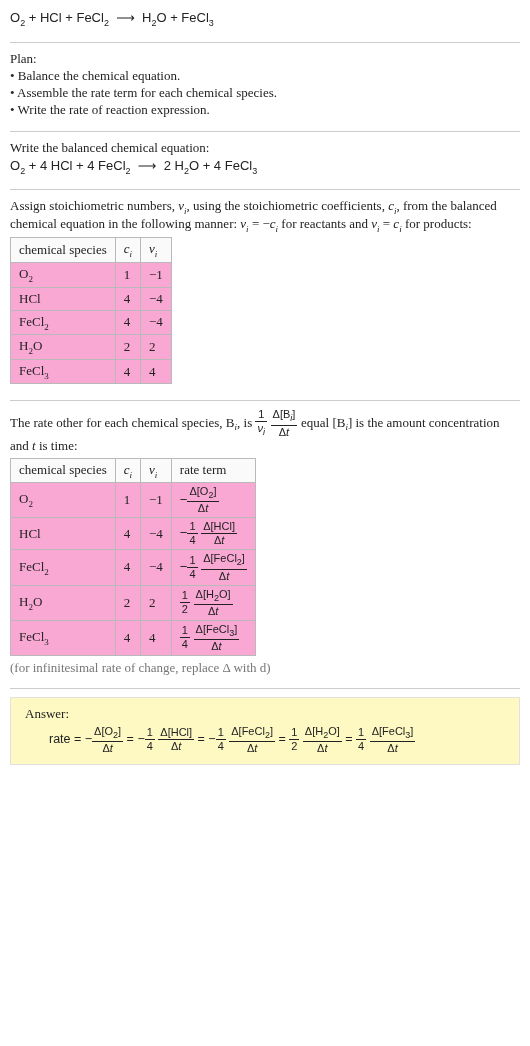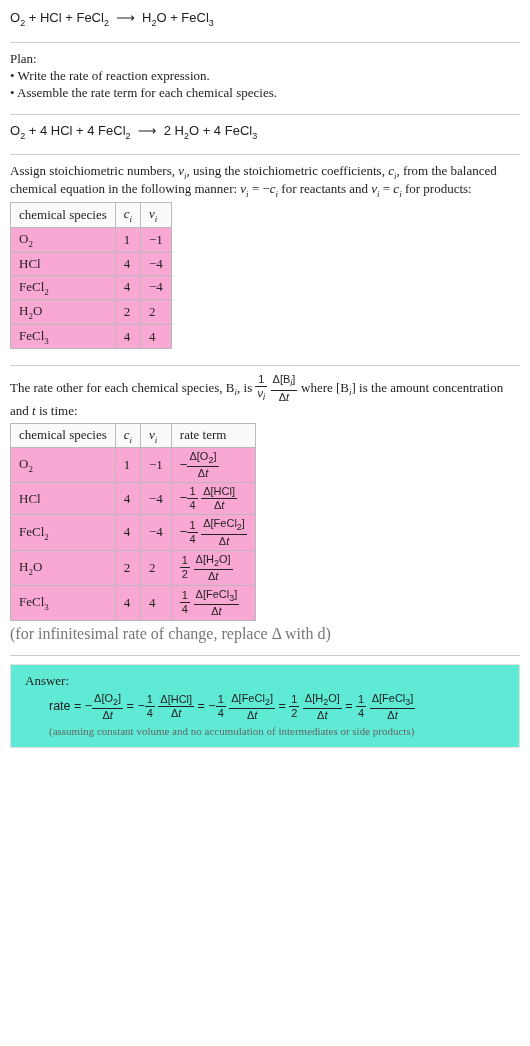--- a/index.html
+++ b/index.html
@@ -56,25 +56,25 @@
   .frac .num {
     display: block;
     border-bottom: 1px solid #222;
     padding: 0 2px 1px 2px;
   }
   .frac .den {
     display: block;
     padding: 1px 2px 0 2px;
   }
   .fine {
-    font-size: 16px;
+    font-size: 13px;
     color: #777;
   }
   .answer-box {
-    background: #5eead4;
+    background: #fef9c3;
     border: 1px solid #e3e1dc;
     padding: 8px 8px 10px 14px;
     margin-top: 0;
   }
   .answer-box .label {
     font-size: 13px;
     margin-bottom: 4px;
   }
   .answer-box .rate {
     font-size: 12.5px;
@@ -92,26 +92,28 @@
 </head>
 <body>
 
 <div class="section">
   <div class="eq-line mf">O<span class="sub">2</span> + HCl + FeCl<span class="sub">2</span> &nbsp;⟶&nbsp; H<span class="sub">2</span>O + FeCl<span class="sub">3</span></div>
 </div>
 <hr class="sep">
 
 <div class="section">
   <div>Plan:</div>
+  <div class="plan-item">• Balance the chemical equation.</div>
+  <div class="plan-item">• Assemble the rate term for each chemical species.</div>
   <div class="plan-item">• Write the rate of reaction expression.</div>
-  <div class="plan-item">• Assemble the rate term for each chemical species.</div>
-</div>
-<hr class="sep">
-
-<div class="section">
+</div>
+<hr class="sep">
+
+<div class="section">
+  <div>Write the balanced chemical equation:</div>
   <div class="eq-line mf">O<span class="sub">2</span> + 4 HCl + 4 FeCl<span class="sub">2</span> &nbsp;⟶&nbsp; 2 H<span class="sub">2</span>O + 4 FeCl<span class="sub">3</span></div>
 </div>
 <hr class="sep">
 
 <div class="section">
   <div>Assign stoichiometric numbers, <i>ν<span class="sub">i</span></i>, using the stoichiometric coefficients, <i>c<span class="sub">i</span></i>, from the balanced chemical equation in the following manner: <i>ν<span class="sub">i</span></i> = −<i>c<span class="sub">i</span></i> for reactants and <i>ν<span class="sub">i</span></i> = <i>c<span class="sub">i</span></i> for products:</div>
   <table class="stoich">
     <tbody>
         <tr>
       <th>chemical species</th>
@@ -148,21 +150,21 @@
 </div>
 <hr class="sep">
 
 <div class="section">
   <div>
     <span>The rate other for each chemical species, B</span><span class="sub"><i>i</i></span><span>, is </span>
     <span class="nowrap mf">
       <span class="frac"><span class="num">1</span><span class="den"><i>ν<span class="sub">i</span></i></span></span>
       <span class="frac"><span class="num">Δ[B<span class="sub"><i>i</i></span>]</span><span class="den">Δ<i>t</i></span></span>
     </span>
-    <span> where [B</span><span class="sub"><i>i</i></span><span>] is the amount concentration and </span><i>t</i><span> is time:</span>
+    <span> equal [B</span><span class="sub"><i>i</i></span><span>] is the amount concentration and </span><i>t</i><span> is time:</span>
   </div>
   <table class="stoich">
     <tbody>
         <tr>
       <th>chemical species</th>
       <th><i>c<span class="sub">i</span></i></th>
       <th><i>ν<span class="sub">i</span></i></th>
       <th>rate term</th>
     </tr>
     <tr>
@@ -198,15 +200,14 @@
   </tbody>
     </table>
   <div class="fine">(for infinitesimal rate of change, replace Δ with d)</div>
 </div>
 <hr class="sep">
 
 <div class="section">
   <div class="answer-box">
     <div class="label">Answer:</div>
     <div class="rate mf">rate = −<span class="frac"><span class="num">Δ[O<span class="sub">2</span>]</span><span class="den">Δ<i>t</i></span></span> = −<span class="frac"><span class="num">1</span><span class="den">4</span></span> <span class="frac"><span class="num">Δ[HCl]</span><span class="den">Δ<i>t</i></span></span> = −<span class="frac"><span class="num">1</span><span class="den">4</span></span> <span class="frac"><span class="num">Δ[FeCl<span class="sub">2</span>]</span><span class="den">Δ<i>t</i></span></span> = <span class="frac"><span class="num">1</span><span class="den">2</span></span> <span class="frac"><span class="num">Δ[H<span class="sub">2</span>O]</span><span class="den">Δ<i>t</i></span></span> = <span class="frac"><span class="num">1</span><span class="den">4</span></span> <span class="frac"><span class="num">Δ[FeCl<span class="sub">3</span>]</span><span class="den">Δ<i>t</i></span></span></div>
-    <div class="note">(assuming constant volume and no accumulation of intermediates or side products)</div>
   </div>
 </div>
 
 </body></html>

